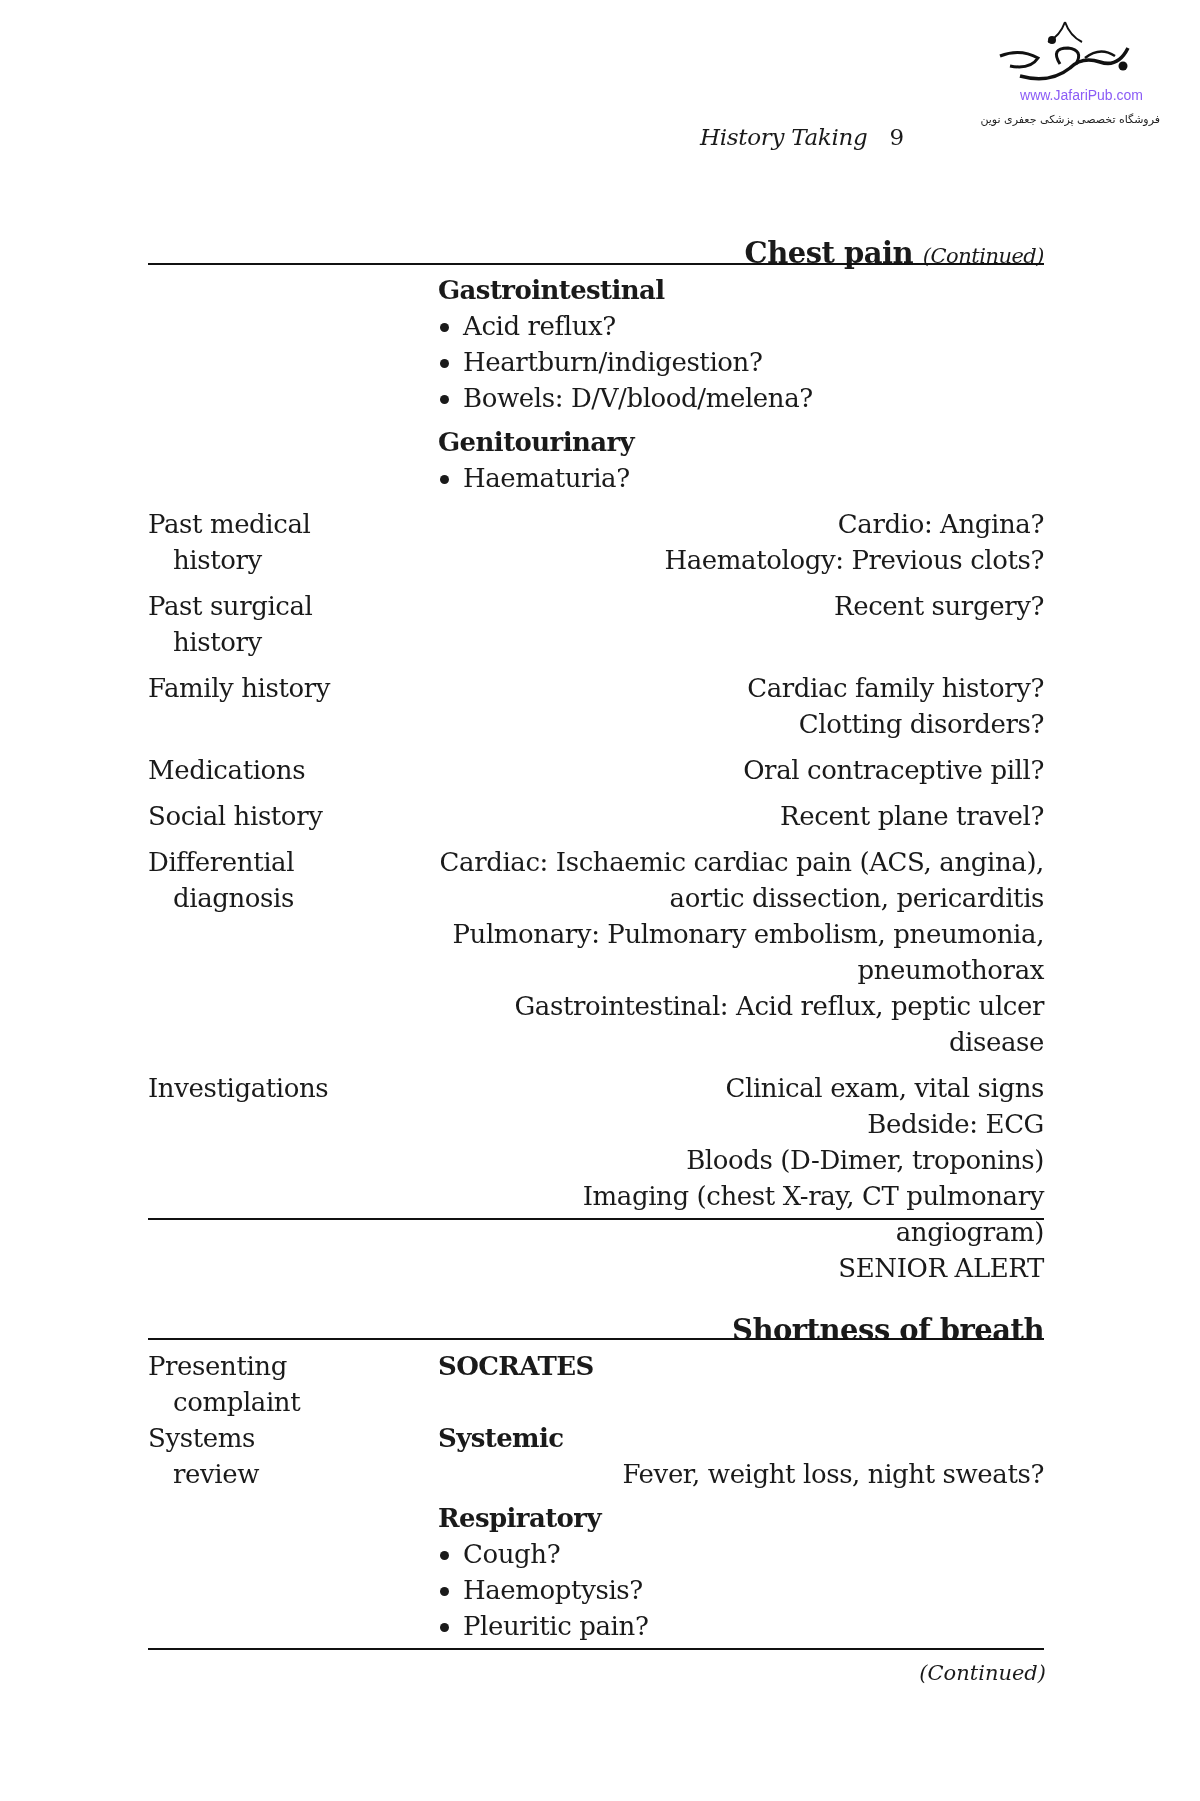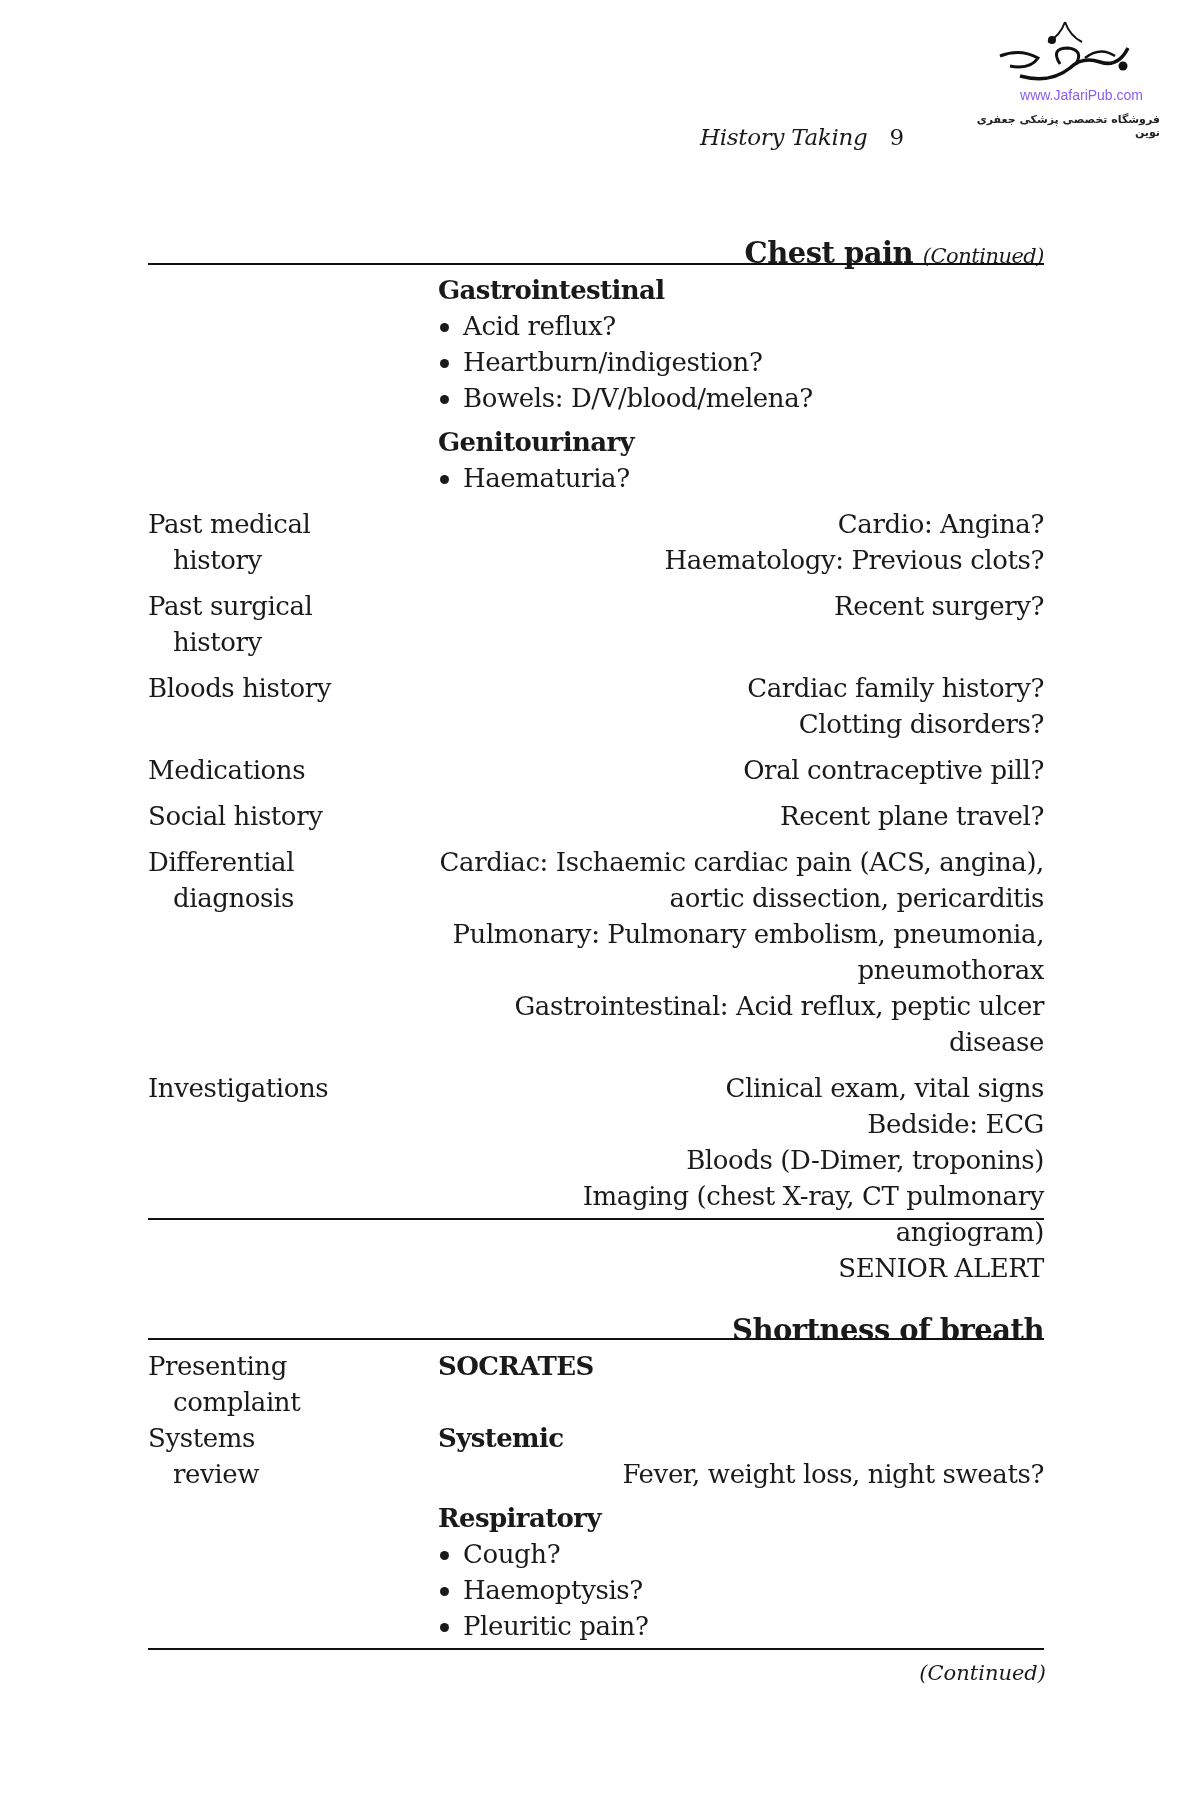--- a/index.html
+++ b/index.html
@@ -3,21 +3,21 @@
   <meta charset="utf-8">
   <style>
     html, body { margin: 0; padding: 0; background: #ffffff; }
     body { width: 1200px; height: 1801px; position: relative; overflow: hidden;
            font-family: "DejaVu Serif", "Liberation Serif", serif; color: #1a1a1a; }
     .abs { position: absolute; }
     .logo { left: 990px; top: 18px; width: 150px; height: 70px; }
     .logo-url { left: 993px; top: 87px; width: 150px; text-align: right;
                 font-family: "Liberation Sans", sans-serif; font-size: 14px; color: #8b5cf6; }
     .logo-fa { left: 960px; top: 113px; width: 200px; text-align: right;
-               font-family: "DejaVu Sans", sans-serif; font-size: 11px; color: #222; direction: rtl; font-weight: bold; }
+               font-family: "DejaVu Sans", sans-serif; font-size: 11px; color: #222; direction: rtl; }
     .running-head { left: 700px; top: 124px; width: 345px; 
                     font-size: 23px; font-style: italic; letter-spacing: -0.3px; }
     .running-head .pg { font-style: normal; margin-left: 22px; }
     .section-title { left: 148px; width: 896px; text-align: right;
                      font-size: 29px; font-weight: bold; letter-spacing: -0.5px; margin-top: 31px; }
     .section-title .cont { font-weight: normal; font-style: italic; font-size: 21px; }
     .rule { left: 148px; width: 896px; height: 0; border-top: 2.5px solid #111; }
     .table { left: 148px; width: 896px; }
     .row { display: flex; margin-bottom: 10px; gap: 40px; }
     .lbl { width: 250px; flex: none; font-size: 26px; line-height: 36px; letter-spacing: -0.4px; }
@@ -94,21 +94,21 @@
       <span class="ln">Past surgical</span>
       <span class="ln indent">history</span>
     </div>
     <div class="val">
       <span class="ln">Recent surgery?</span>
     </div>
   </div>
 
   <div class="row">
     <div class="lbl">
-      <span class="ln">Bloods history</span>
+      <span class="ln">Family history</span>
     </div>
     <div class="val">
       <span class="ln">Cardiac family history?</span>
       <span class="ln">Clotting disorders?</span>
     </div>
   </div>
 
   <div class="row">
     <div class="lbl">
       <span class="ln">Medications</span>

